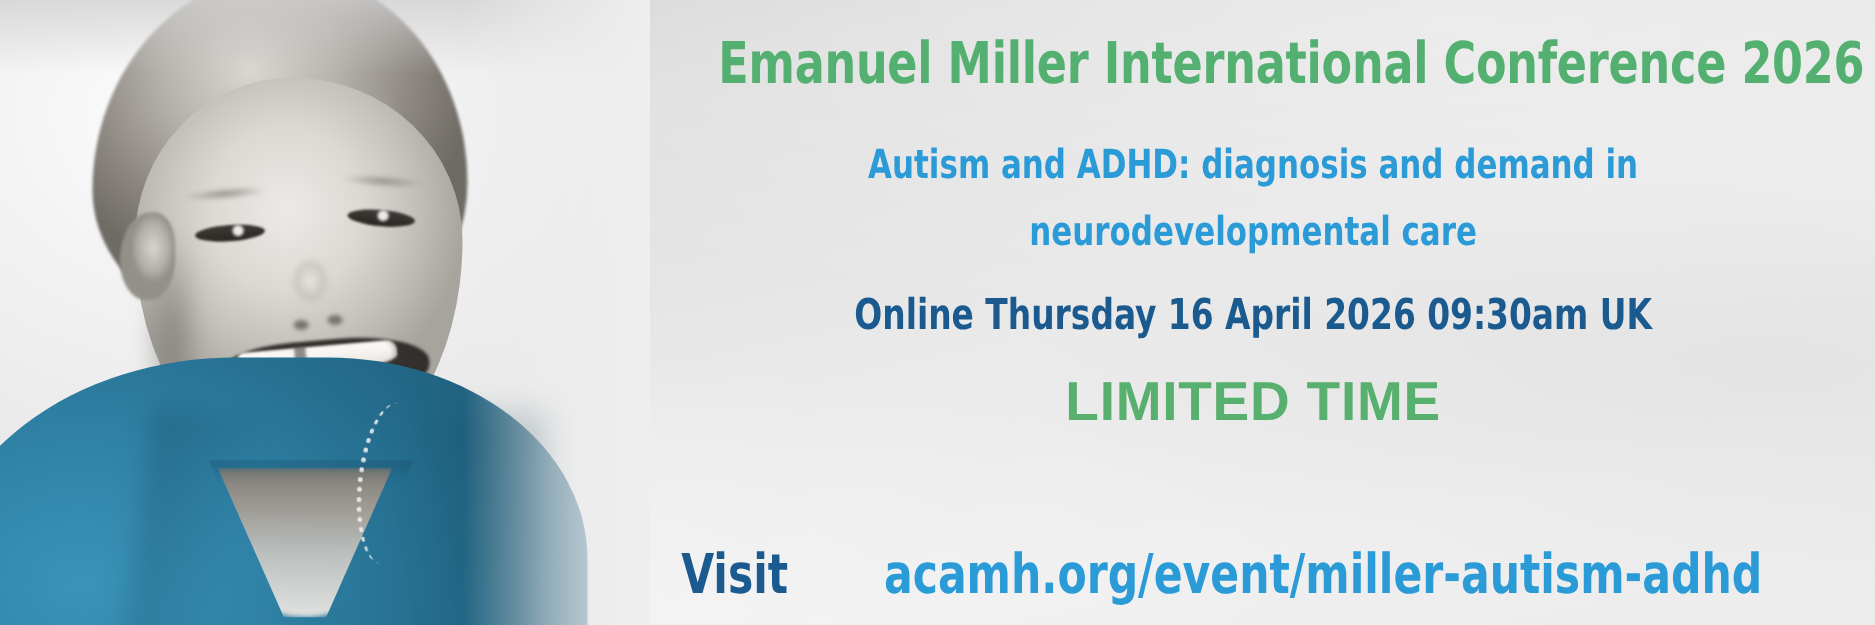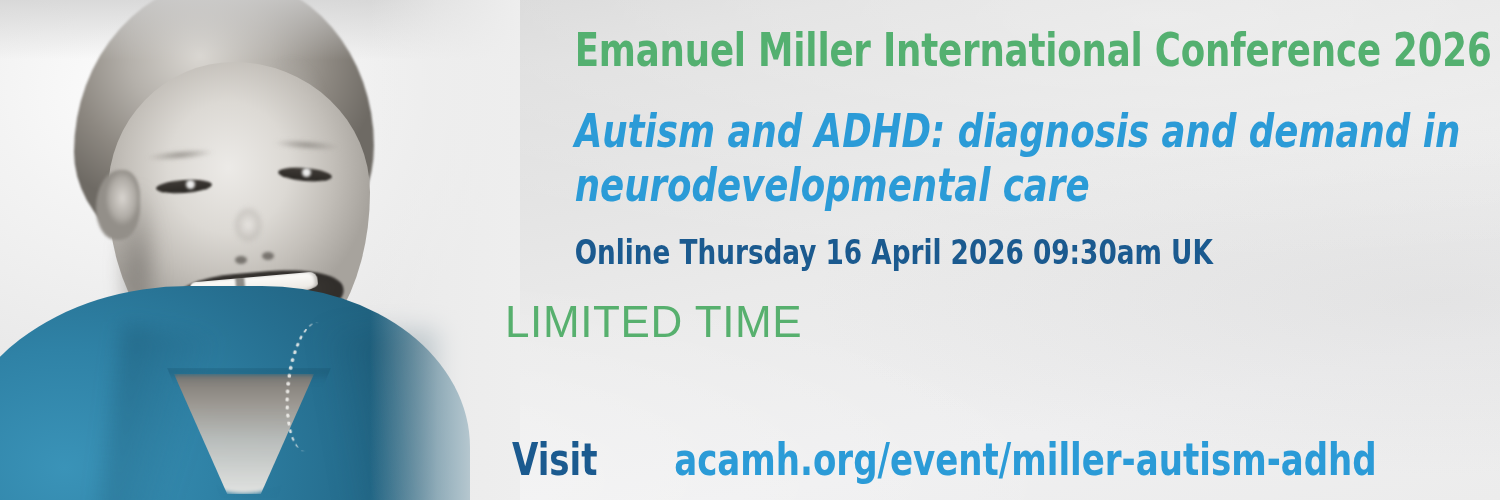--- a/index.html
+++ b/index.html
@@ -179,46 +179,46 @@
     background:linear-gradient(90deg, rgba(238,238,238,0) 0%, rgba(238,238,238,.55) 45%, #eeeeee 100%);
   }
   #photo .fade-t{
     position:absolute; left:0; top:0; width:100%; height:60px;
     background:linear-gradient(180deg, rgba(208,208,208,.75), rgba(208,208,208,0));
   }
 
   
   #textcol{
     position:absolute; left:505px; top:0; width:995px; height:500px;
-    text-align:left; z-index:4;
+    text-align:center; z-index:4;
   }
   .cond{
     font-family:"Liberation Sans Narrow","DejaVu Sans Condensed","Liberation Sans",sans-serif;
     font-weight:700; font-stretch:condensed; transform:scaleX(.86);
     transform-origin:center; white-space:nowrap;
   }
   #title{
     position:absolute; left:0; top:25px; width:100%;
     font-size:46px; line-height:50px; letter-spacing:-.2px;
     color:#54b070;
   }
   #subtitle{
     position:absolute; left:0; top:104px; width:100%;
-    font-size:46px; line-height:54px; font-style:italic;
+    font-size:32px; line-height:54px; 
     color:#2b9bd7;
   }
   #subtitle .l2{ display:block; }
   #date{
     position:absolute; left:0; top:232px; width:100%;
     font-size:34px; line-height:40px; color:#1b5a8f;
   }
   #offer{
     position:absolute; left:0; top:296px; width:100%;
     font-family:"Liberation Sans","DejaVu Sans",sans-serif;
-    font-weight:400; color:#57b06e;
+    font-weight:700; color:#57b06e;
     font-size:44px; line-height:52px; letter-spacing:.6px;
   }
   #offer .l2{ display:block; }
   #visit{
     position:absolute; left:0; top:434px; width:100%;
     font-size:44px; line-height:52px; color:#1b5a8f;
   }
   #visit .url{ color:#2b9bd7; }
 </style>
 </head>

